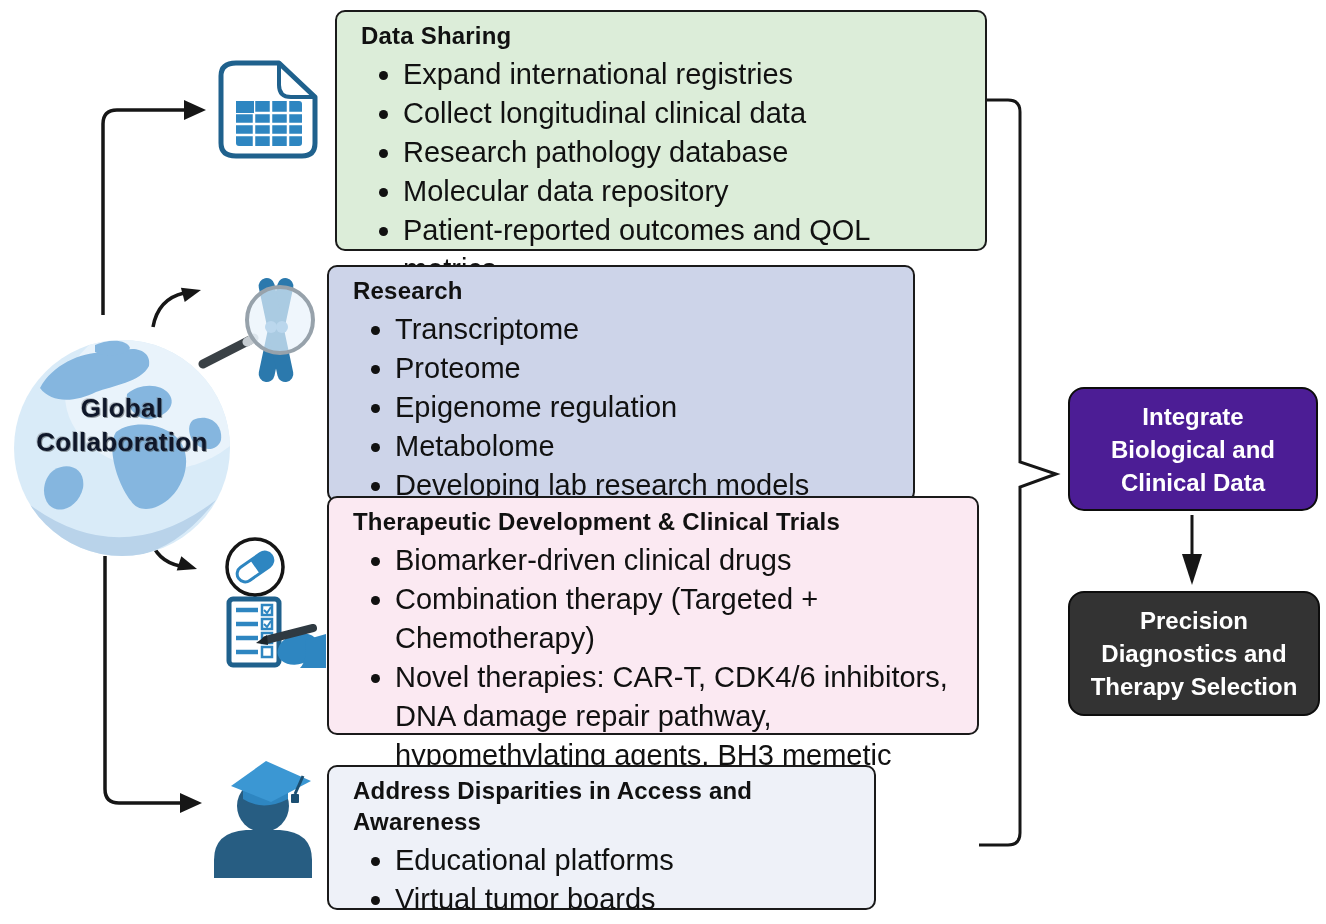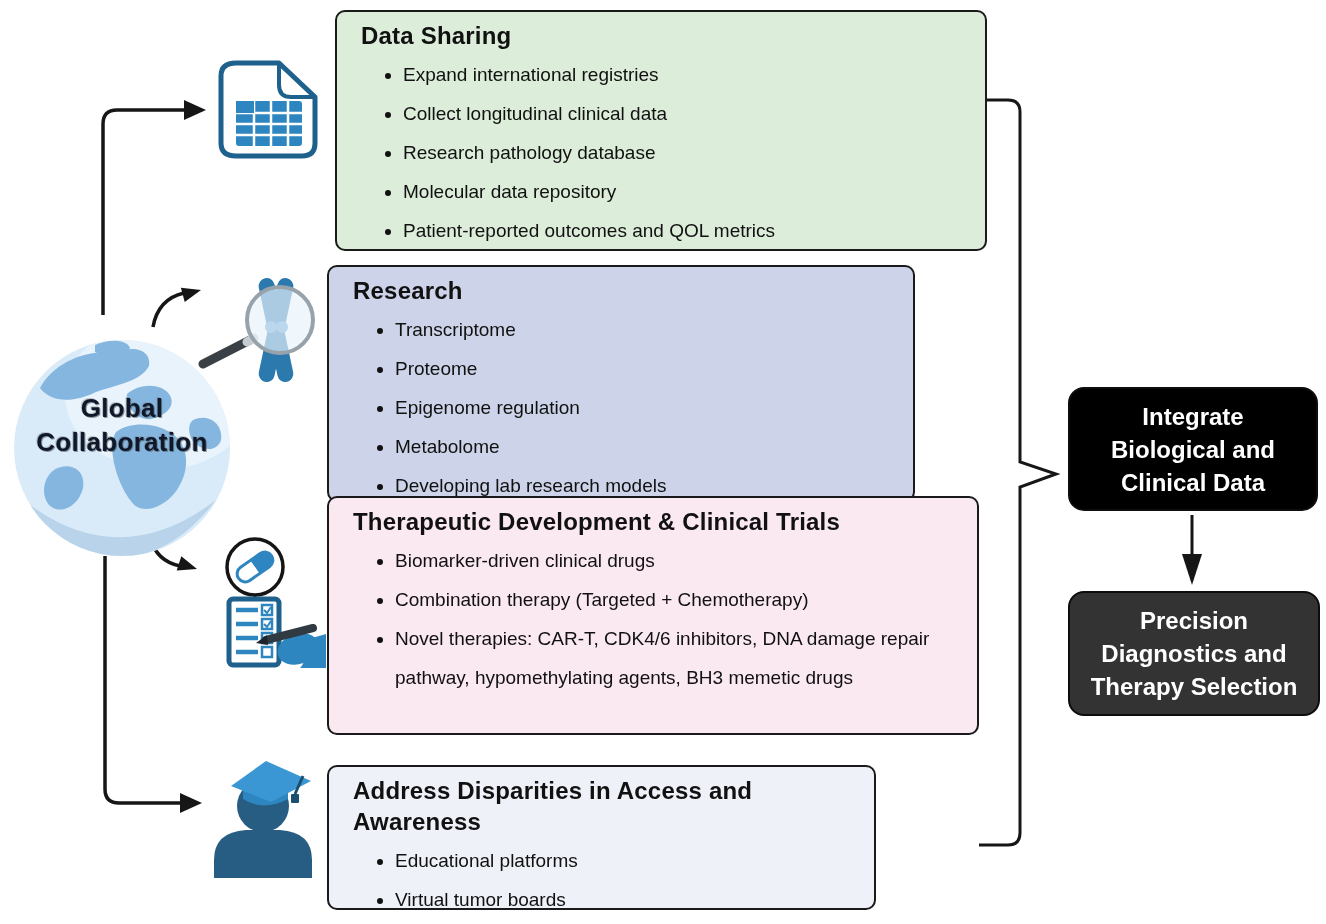--- a/index.html
+++ b/index.html
@@ -5,21 +5,21 @@
   html,body{margin:0;padding:0;background:#ffffff;font-family:"Liberation Sans",sans-serif;}
   .canvas{position:relative;width:1326px;height:924px;background:#fff;overflow:hidden;}
   .art{position:absolute;left:0;top:0;width:1326px;height:924px;}
   .panel{
     position:absolute;box-sizing:border-box;
     border:2.5px solid #1a1a1a;border-radius:10px;
     padding:8px 16px 6px 24px;color:#111;
   }
   .panel h2{margin:0;font-size:24px;font-weight:700;line-height:31px;letter-spacing:.2px;}
   .panel ul{margin:4px 0 0;padding-left:42px;list-style:disc outside;}
-  .panel li{font-size:19px;line-height:39px;}
+  .panel li{font-size:29px;line-height:39px;}
   .p1{left:335px;top:10px;width:652px;height:241px;}
   .p2{left:327px;top:265px;width:588px;height:237px;}
   .p3{left:327px;top:496px;width:652px;height:239px;}
   .p4{left:327px;top:765px;width:549px;height:145px;}
   .dark-box{
     position:absolute;box-sizing:border-box;border:2px solid #0d0d0d;border-radius:16px;
     color:#fff;display:flex;flex-direction:column;align-items:center;justify-content:center;
     text-align:center;font-size:24px;font-weight:700;line-height:33px;
   }
   .d1{left:1068px;top:387px;width:250px;height:124px;}
@@ -175,21 +175,21 @@
   </section>
 
   <section class="panel p4" style="background-color: rgb(238, 241, 248);">
     <h2>Address Disparities in Access and Awareness</h2>
     <ul>
         <li>Educational platforms</li>
         <li>Virtual tumor boards</li>
       </ul>
   </section>
 
-  <div class="dark-box d1" style="background-color: #000000;">
+  <div class="dark-box d1" style="background-color: #4c1d95;">
       <div>Integrate</div>
       <div>Biological and</div>
       <div>Clinical Data</div>
     </div>
   <div class="dark-box d2" style="background-color: rgb(51, 51, 51);">
       <div>Precision</div>
       <div>Diagnostics and</div>
       <div>Therapy Selection</div>
     </div>
 

